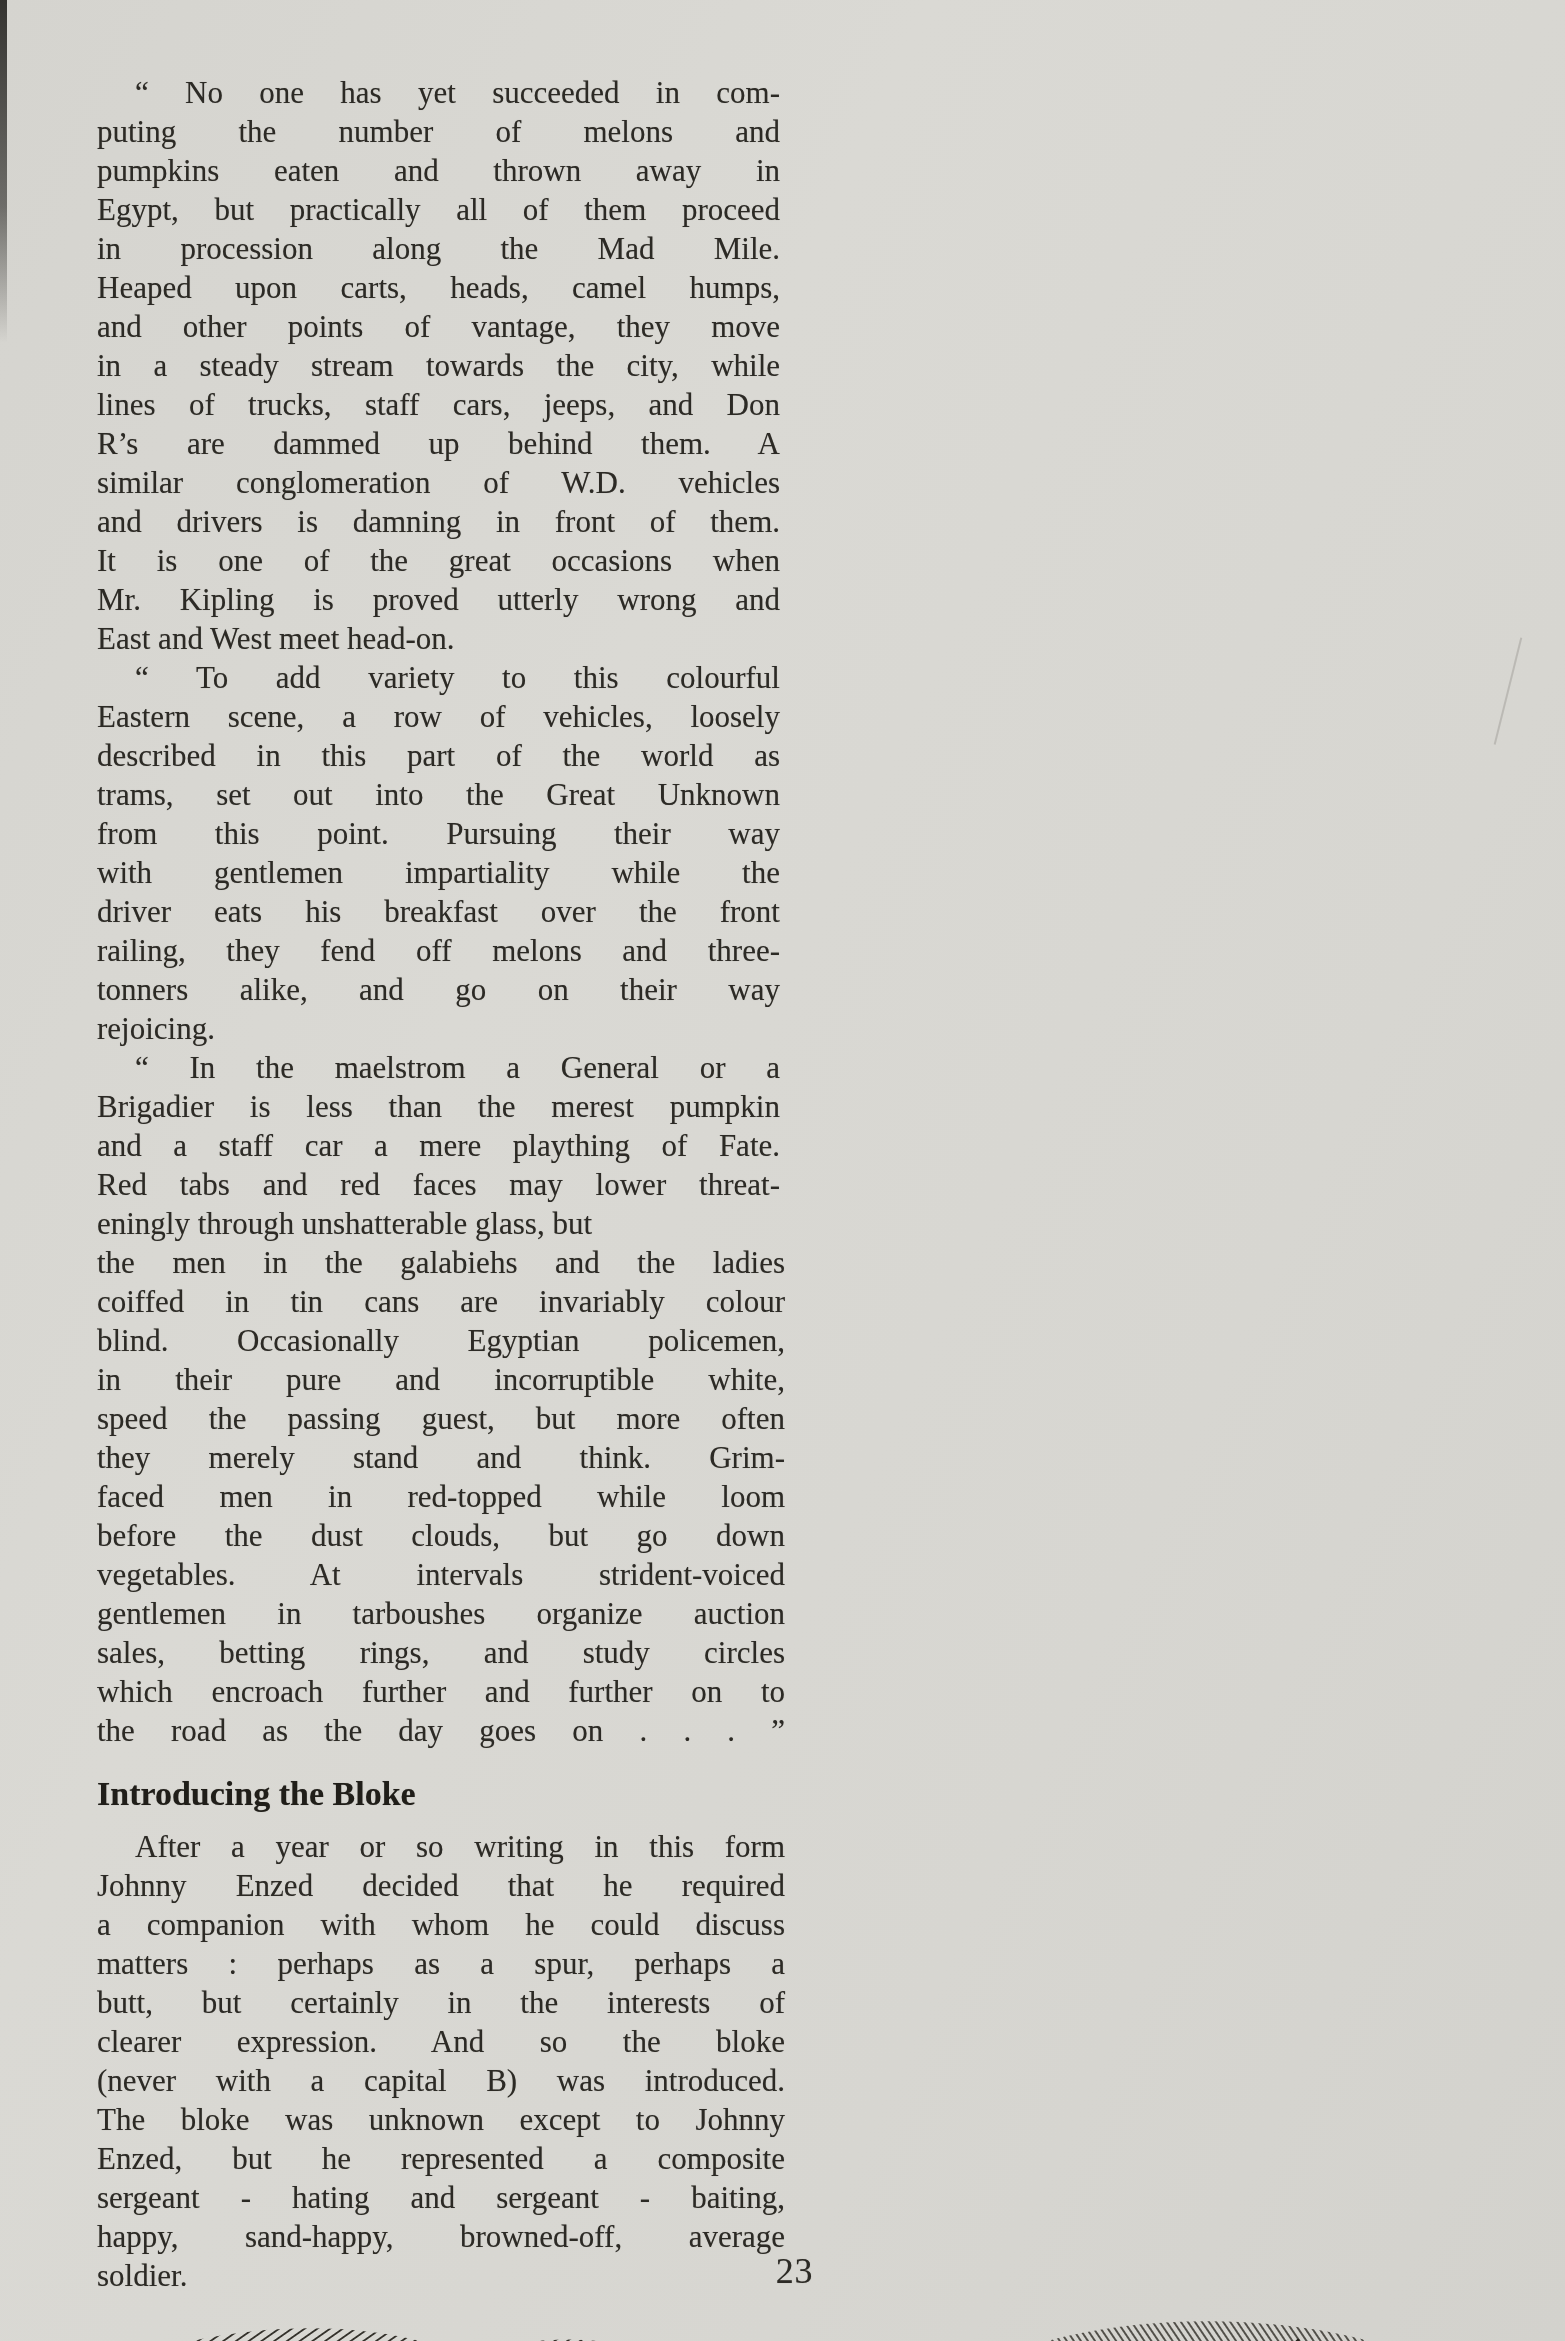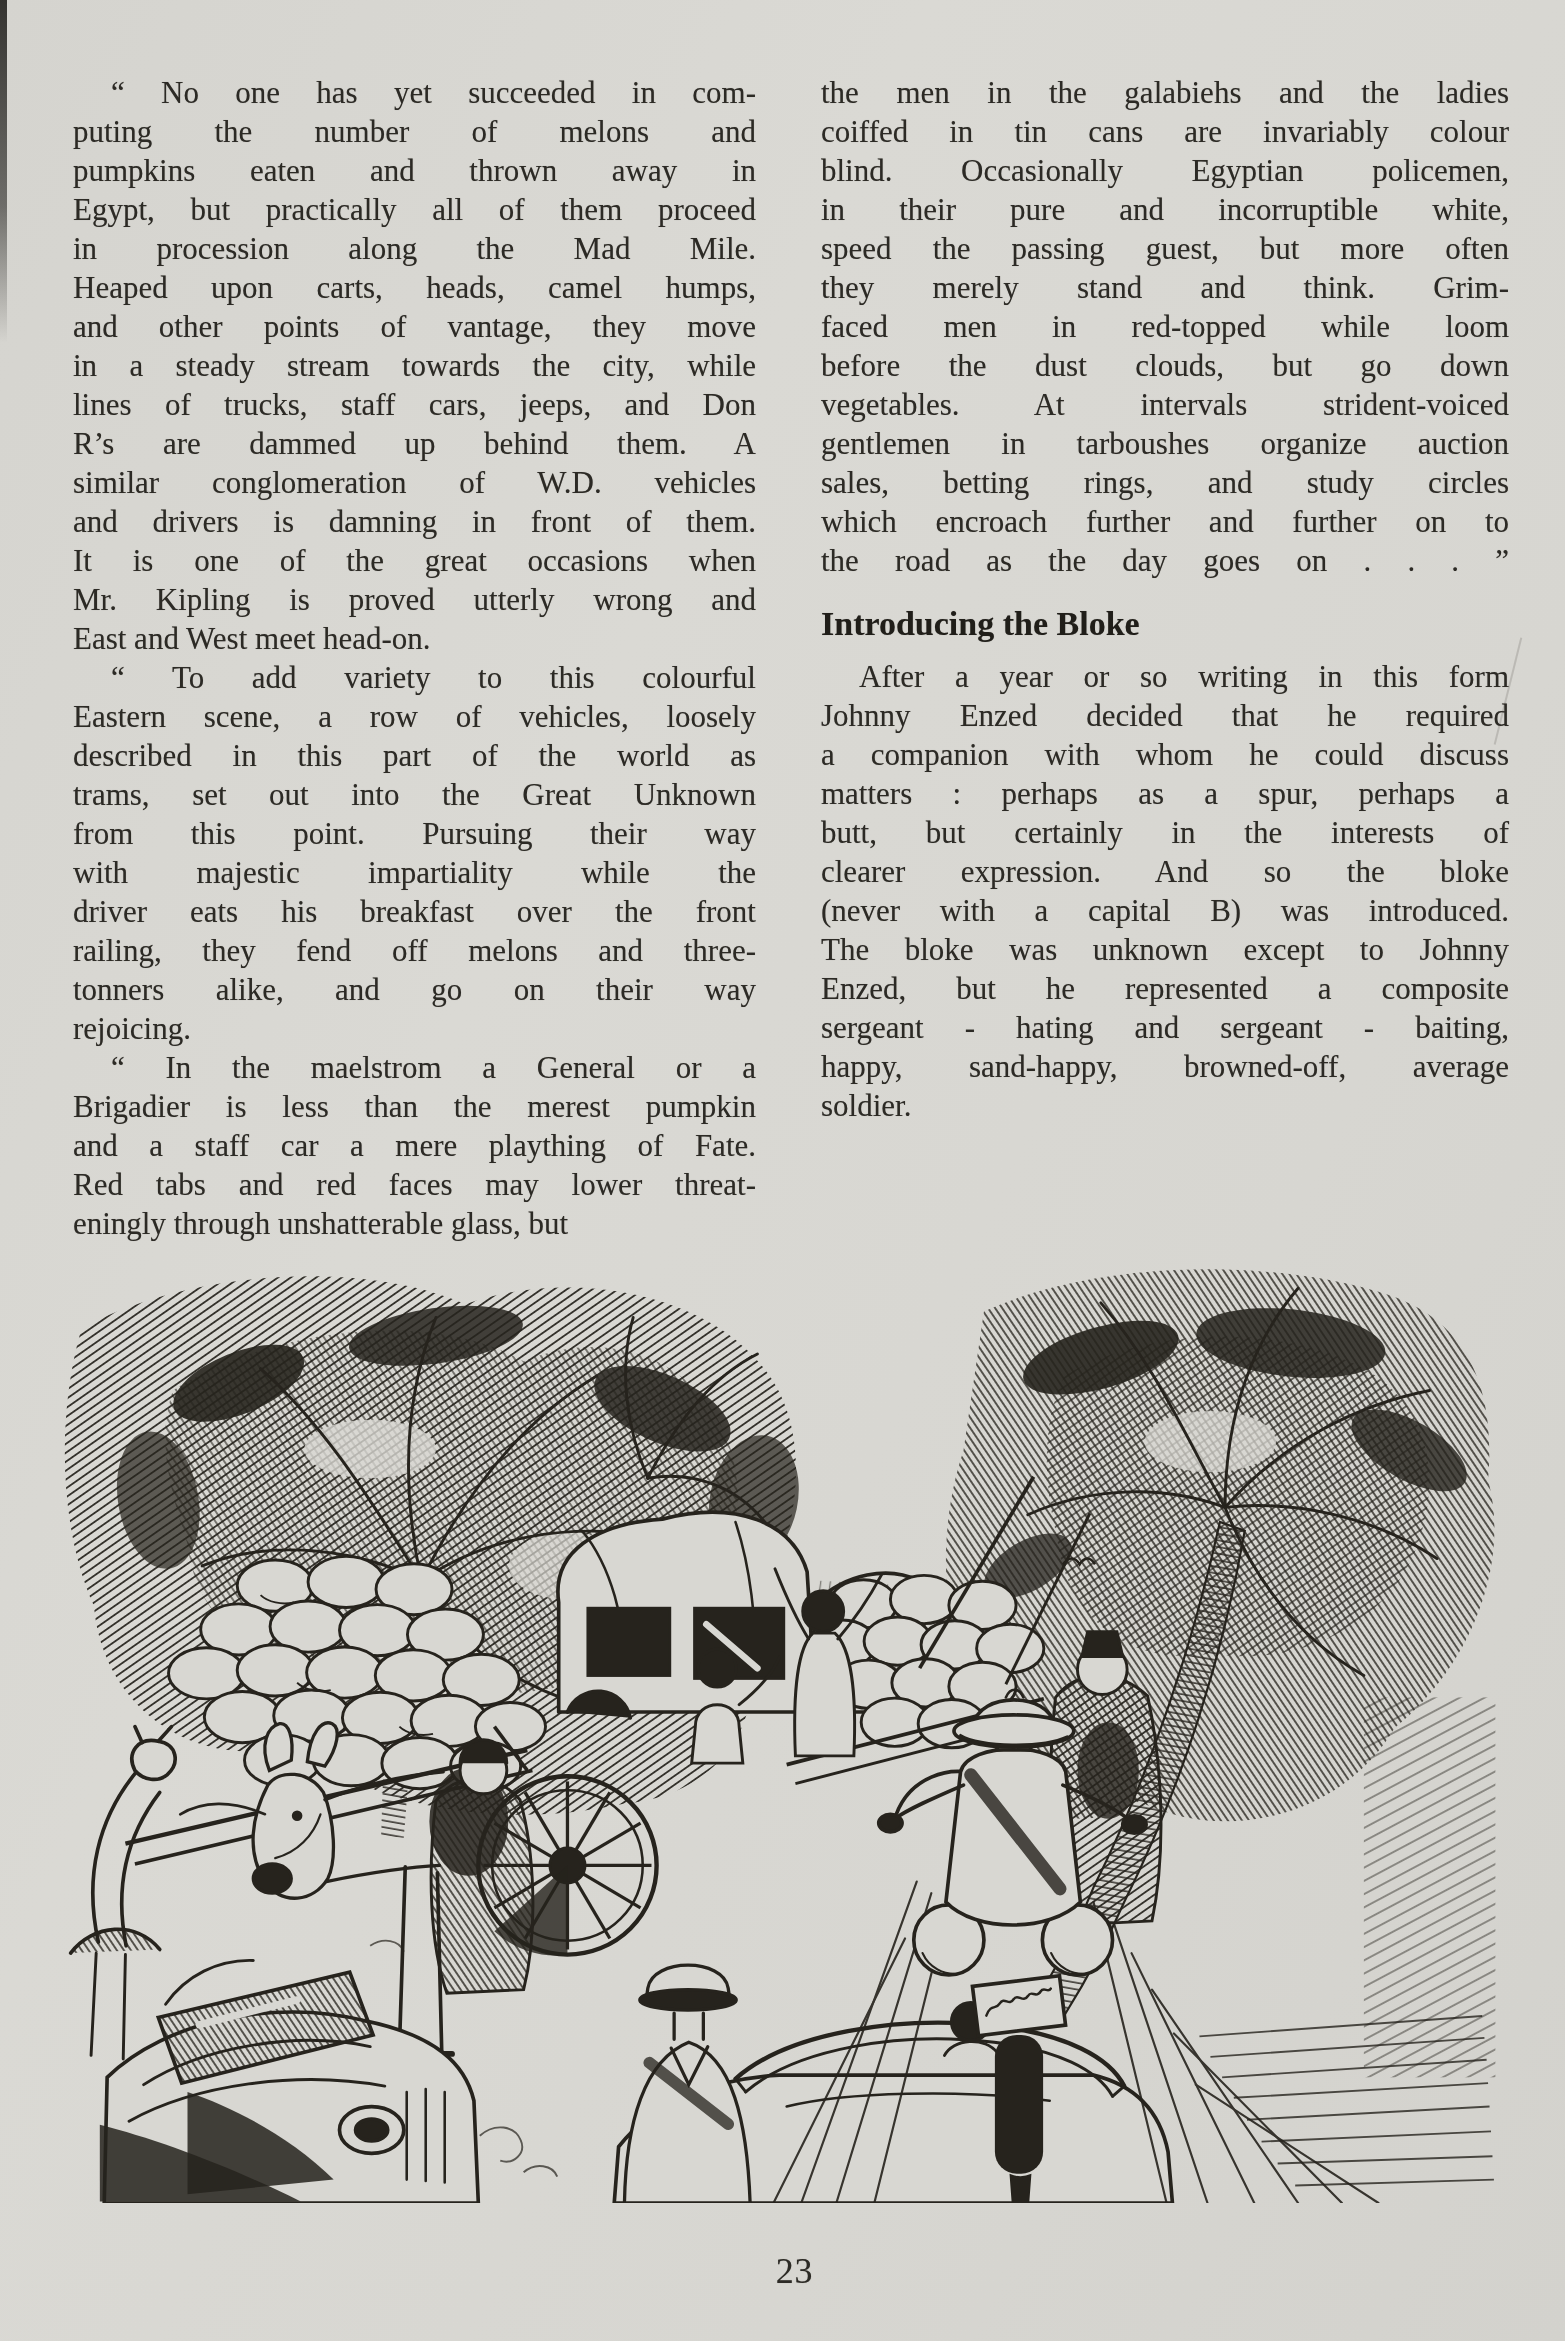--- a/index.html
+++ b/index.html
@@ -13,21 +13,22 @@
   .scan-edge{
     position:absolute;left:0;top:0;width:6.6px;height:343px;
     background:linear-gradient(to bottom,rgba(24,23,20,.85) 0%,rgba(24,23,20,.55) 60%,rgba(24,23,20,0) 100%);
   }
   .scan-crease{
     position:absolute;left:1507px;top:636px;width:1.5px;height:110px;
     background:rgba(60,58,52,.18);transform:rotate(14deg);
   }
   .columns{
     display:flex;justify-content:space-between;
-    padding:73px 56px 0 73px;
+    padding:73px 56px 0 97px;
+    flex-direction:column;
   }
   .col{width:683px;font-size:31px;line-height:39px;}
   .col.right{width:688px;}
   .line{
     text-align:justify;text-align-last:justify;
     text-shadow:0 0 0.7px rgba(42,40,35,.35);
     min-height:39px;
   }
   .line.last{text-align-last:auto;}
   .line.indent{text-indent:38px;}
@@ -68,21 +69,21 @@
         <div class="line">It is one of the great occasions when</div>
         <div class="line">Mr. Kipling is proved utterly wrong and</div>
         <div class="line last">East and West meet head-on.</div>
       </div>
       <div class="paragraph">
         <div class="line indent">“ To add variety to this colourful</div>
         <div class="line">Eastern scene, a row of vehicles, loosely</div>
         <div class="line">described in this part of the world as</div>
         <div class="line">trams, set out into the Great Unknown</div>
         <div class="line">from this point. Pursuing their way</div>
-        <div class="line">with majestic impartiality while the</div>
+        <div class="line">with gentlemen impartiality while the</div>
         <div class="line">driver eats his breakfast over the front</div>
         <div class="line">railing, they fend off melons and three-</div>
         <div class="line">tonners alike, and go on their way</div>
         <div class="line last">rejoicing.</div>
       </div>
       <div class="paragraph">
         <div class="line indent">“ In the maelstrom a General or a</div>
         <div class="line">Brigadier is less than the merest pumpkin</div>
         <div class="line">and a staff car a mere plaything of Fate.</div>
         <div class="line">Red tabs and red faces may lower threat-</div>

